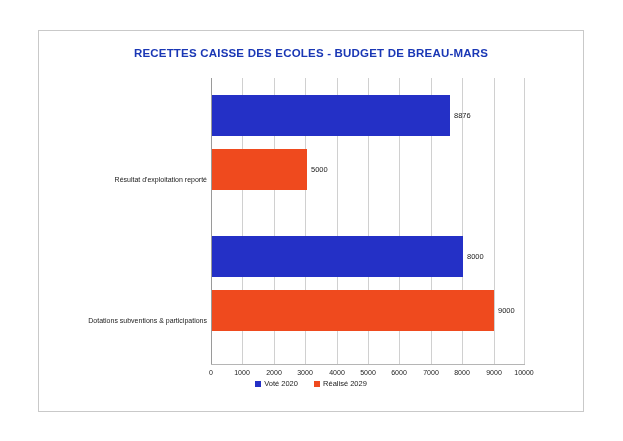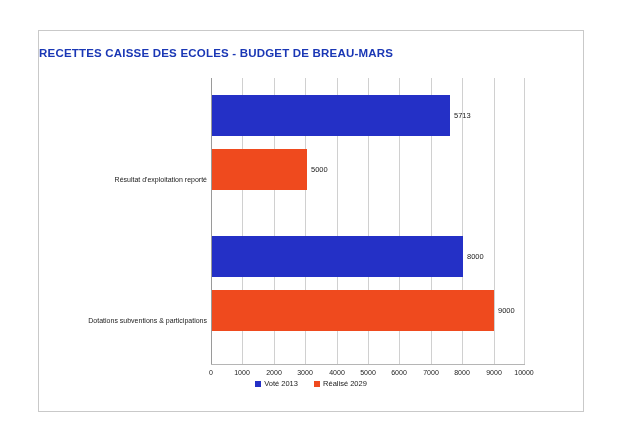--- a/index.html
+++ b/index.html
@@ -21,21 +21,21 @@
     height: 382px;
     background: #ffffff;
     border: 1px solid #c9c9c9;
     box-sizing: border-box;
   }
   #chart-title {
     position: absolute;
     left: 0;
     top: 16px;
     width: 100%;
-    text-align: left;
+    text-align: center;
     font-size: 11.5px;
     font-weight: bold;
     color: #1a37b5;
     letter-spacing: 0.2px;
   }
   
   #plot {
     position: absolute;
     left: 172px;   
     top: 47px;     
@@ -138,21 +138,21 @@
     <div class="gridline" style="left:94px;"></div>
     <div class="gridline" style="left:126px;"></div>
     <div class="gridline" style="left:157px;"></div>
     <div class="gridline" style="left:188px;"></div>
     <div class="gridline" style="left:220px;"></div>
     <div class="gridline" style="left:251px;"></div>
     <div class="gridline" style="left:283px;"></div>
     <div class="gridline" style="left:313px;"></div>
 
     <div class="bar vote" style="left:1px; top:17px; width:238px;"></div>
-    <div class="bar-label" style="left:243px; top:17px;">5713</div>
+    <div class="bar-label" style="left:243px; top:17px;">8876</div>
 
     <div class="bar realise" style="left:1px; top:71px; width:95px;"></div>
     <div class="bar-label" style="left:100px; top:71px;">5000</div>
 
     <div class="bar vote" style="left:1px; top:158px; width:251px;"></div>
     <div class="bar-label" style="left:256px; top:158px;">8000</div>
 
     <div class="bar realise" style="left:1px; top:212px; width:282px;"></div>
     <div class="bar-label" style="left:287px; top:212px;">9000</div>
 
@@ -166,20 +166,20 @@
   <div class="tick-label" style="left:278px; top:338px;">4000</div>
   <div class="tick-label" style="left:309px; top:338px;">5000</div>
   <div class="tick-label" style="left:340px; top:338px;">6000</div>
   <div class="tick-label" style="left:372px; top:338px;">7000</div>
   <div class="tick-label" style="left:403px; top:338px;">8000</div>
   <div class="tick-label" style="left:435px; top:338px;">9000</div>
   <div class="tick-label" style="left:465px; top:338px;">10000</div>
 
   <div id="legend">
     <span class="legend-item">
-      <span class="legend-swatch sw-vote"></span><span>Voté 2013</span>
+      <span class="legend-swatch sw-vote"></span><span>Voté 2020</span>
     </span>
     <span class="legend-item">
       <span class="legend-swatch sw-realise"></span><span>Réalisé 2029</span>
     </span>
   </div>
 
 </div>
 
 </body></html>

